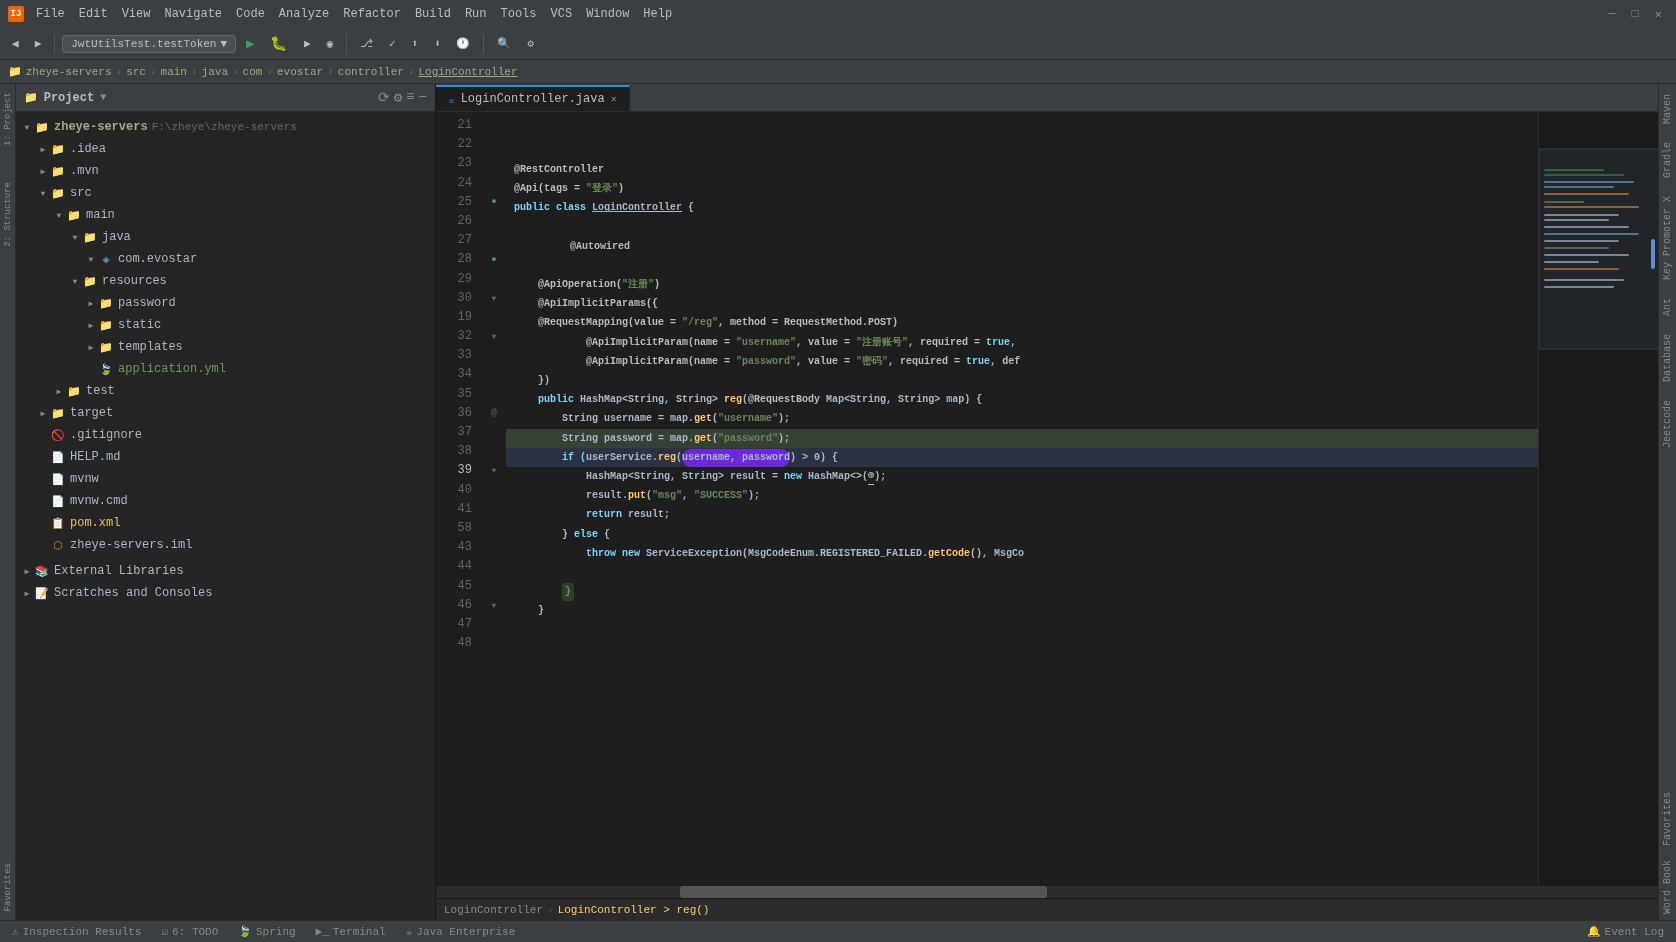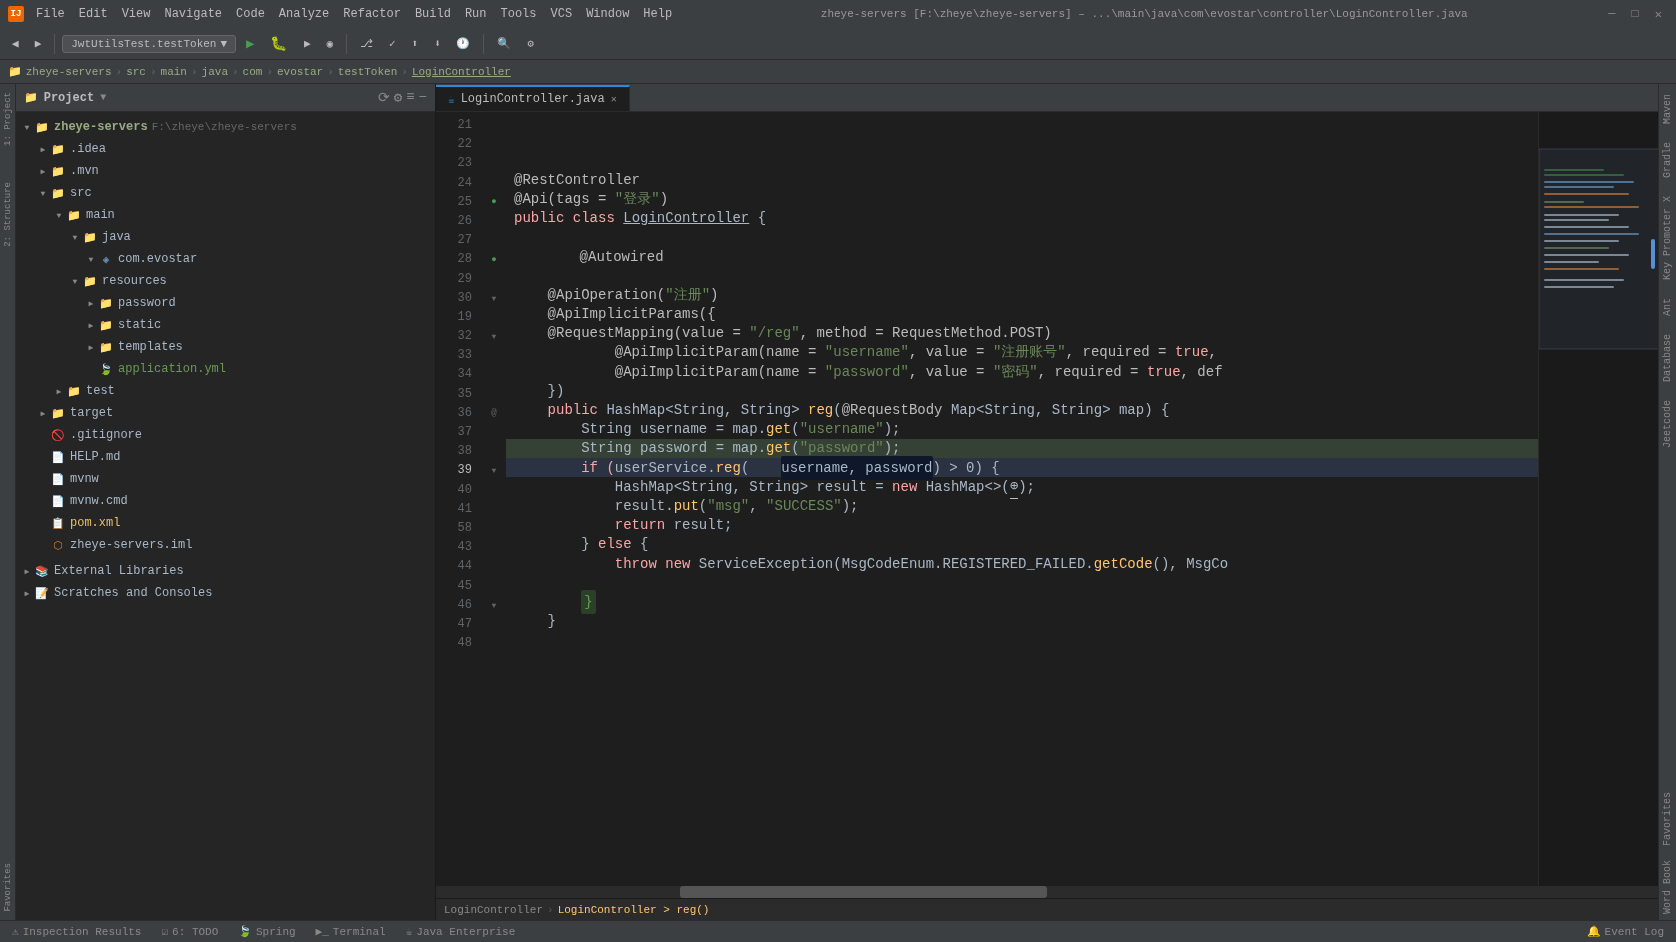--- a/index.html
+++ b/index.html
@@ -214,42 +214,43 @@
       padding-top: 4px;
     }
     .gutter-icon {
       height: 19.2px;
       display: flex; align-items: center; justify-content: center;
       font-size: 10px;
     }
     .code-content {
       flex: 1;
       overflow: auto;
-      padding: 20px 0;
+      padding: 10px 0;
       line-height: 1.6;
-      font-size: 14px;
+      font-size: 10px;
+      font-weight: bold;
     }
     .code-line {
       padding: 0 8px;
       white-space: pre;
       height: 19.2px;
       display: flex;
       align-items: center;
     }
     .code-line.highlighted { background: #344134; }
     .code-line.current { background: #2b3241; }
 
     
-    .kw { color: #fca5a5; }
+    .kw { color: #7dd3fc; }
     .ann { color: #bbb; }
     .cls { color: #a9b7c6; text-decoration: underline; }
     .str { color: #6a8759; }
     .fn { color: #ffc66d; }
     .type { color: #a9b7c6; }
-    .highlight-sel { background: #0f172a; border-radius: 2px; padding: 1px 0; margin-left: 32px; }
+    .highlight-sel { background: #6d28d9; border-radius: 10px; padding: 1px 0; }
 
     
     .right-panel {
       width: 18px;
       background: #3c3f41;
       border-left: 1px solid #2b2b2b;
       display: flex;
       flex-direction: column;
       align-items: center;
       padding-top: 4px;
@@ -355,21 +356,20 @@
     <span class="menu-item">Code</span>
     <span class="menu-item">Analyze</span>
     <span class="menu-item">Refactor</span>
     <span class="menu-item">Build</span>
     <span class="menu-item">Run</span>
     <span class="menu-item">Tools</span>
     <span class="menu-item">VCS</span>
     <span class="menu-item">Window</span>
     <span class="menu-item">Help</span>
   </div>
-  <span class="title-text">zheye-servers [F:\zheye\zheye-servers] – ...\main\java\com\evostar\controller\LoginController.java</span>
   <div class="window-controls">
     <span style="color:#888; cursor:pointer; padding:0 6px;">─</span>
     <span style="color:#888; cursor:pointer; padding:0 6px;">□</span>
     <span style="color:#888; cursor:pointer; padding:0 6px;">✕</span>
   </div>
 </div>
 
 <div class="toolbar">
   <div class="toolbar-btn">◀</div>
   <div class="toolbar-btn">▶</div>
@@ -400,21 +400,21 @@
   <span>src</span>
   <span class="breadcrumb-sep">›</span>
   <span>main</span>
   <span class="breadcrumb-sep">›</span>
   <span>java</span>
   <span class="breadcrumb-sep">›</span>
   <span>com</span>
   <span class="breadcrumb-sep">›</span>
   <span>evostar</span>
   <span class="breadcrumb-sep">›</span>
-  <span>testToken</span>
+  <span>controller</span>
   <span class="breadcrumb-sep">›</span>
   <span style="text-decoration:underline;">LoginController</span>
 </div>
 
 <div class="main-content">
 
   <div class="left-side-labels">
     <span class="side-label" style="font-size:9px;">1: Project</span>
     <span class="side-label" style="font-size:9px; margin-top:20px;">2: Structure</span>
     <span class="side-label" style="font-size:9px; margin-top:auto;">Favorites</span>

